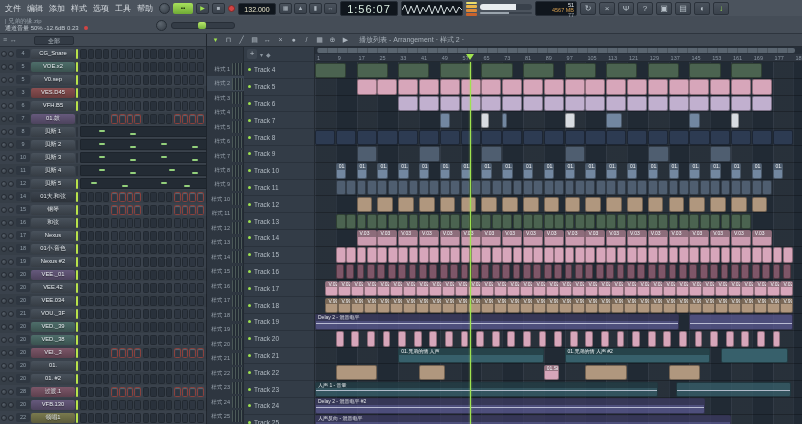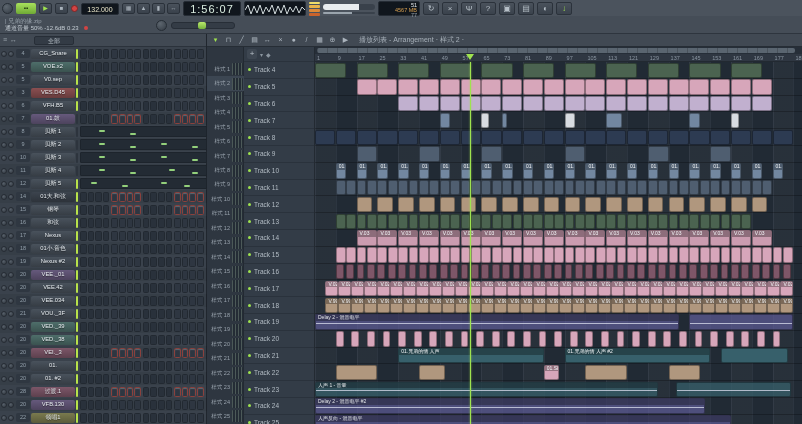--- a/index.html
+++ b/index.html
@@ -101,20 +101,29 @@
   #playhead-line{position:absolute;top:0;bottom:0;width:1px;background:#9fe34f;box-shadow:0 0 2px #9fe34f;z-index:5;}
   #playhead-tri{position:absolute;top:0;width:0;height:0;border-left:4px solid transparent;border-right:4px solid transparent;border-top:6px solid #9fe34f;z-index:6;}
 </style>
 </head>
 <body>
 
 <div id="app">
 
   <div id="topbar">
     <div id="row1">
+      <span id="menubar" style="display: flex;">
+          <span class="menu-item">文件</span>
+          <span class="menu-item">编辑</span>
+          <span class="menu-item">添加</span>
+          <span class="menu-item">样式</span>
+          <span class="menu-item">选项</span>
+          <span class="menu-item">工具</span>
+          <span class="menu-item">帮助</span>
+        </span>
       <span class="knob"></span>
       <span class="patsel">▪▪</span>
       <span class="tbtn play">▶</span>
       <span class="tbtn">■</span>
       <span class="rec-dot"></span>
       <span class="lcd" id="tempo">132.000</span>
       <span id="smallicons1" style="display:flex;gap:2px;">
           <div class="tbtn">▦</div>
           <div class="tbtn">▲</div>
           <div class="tbtn">▮</div>

